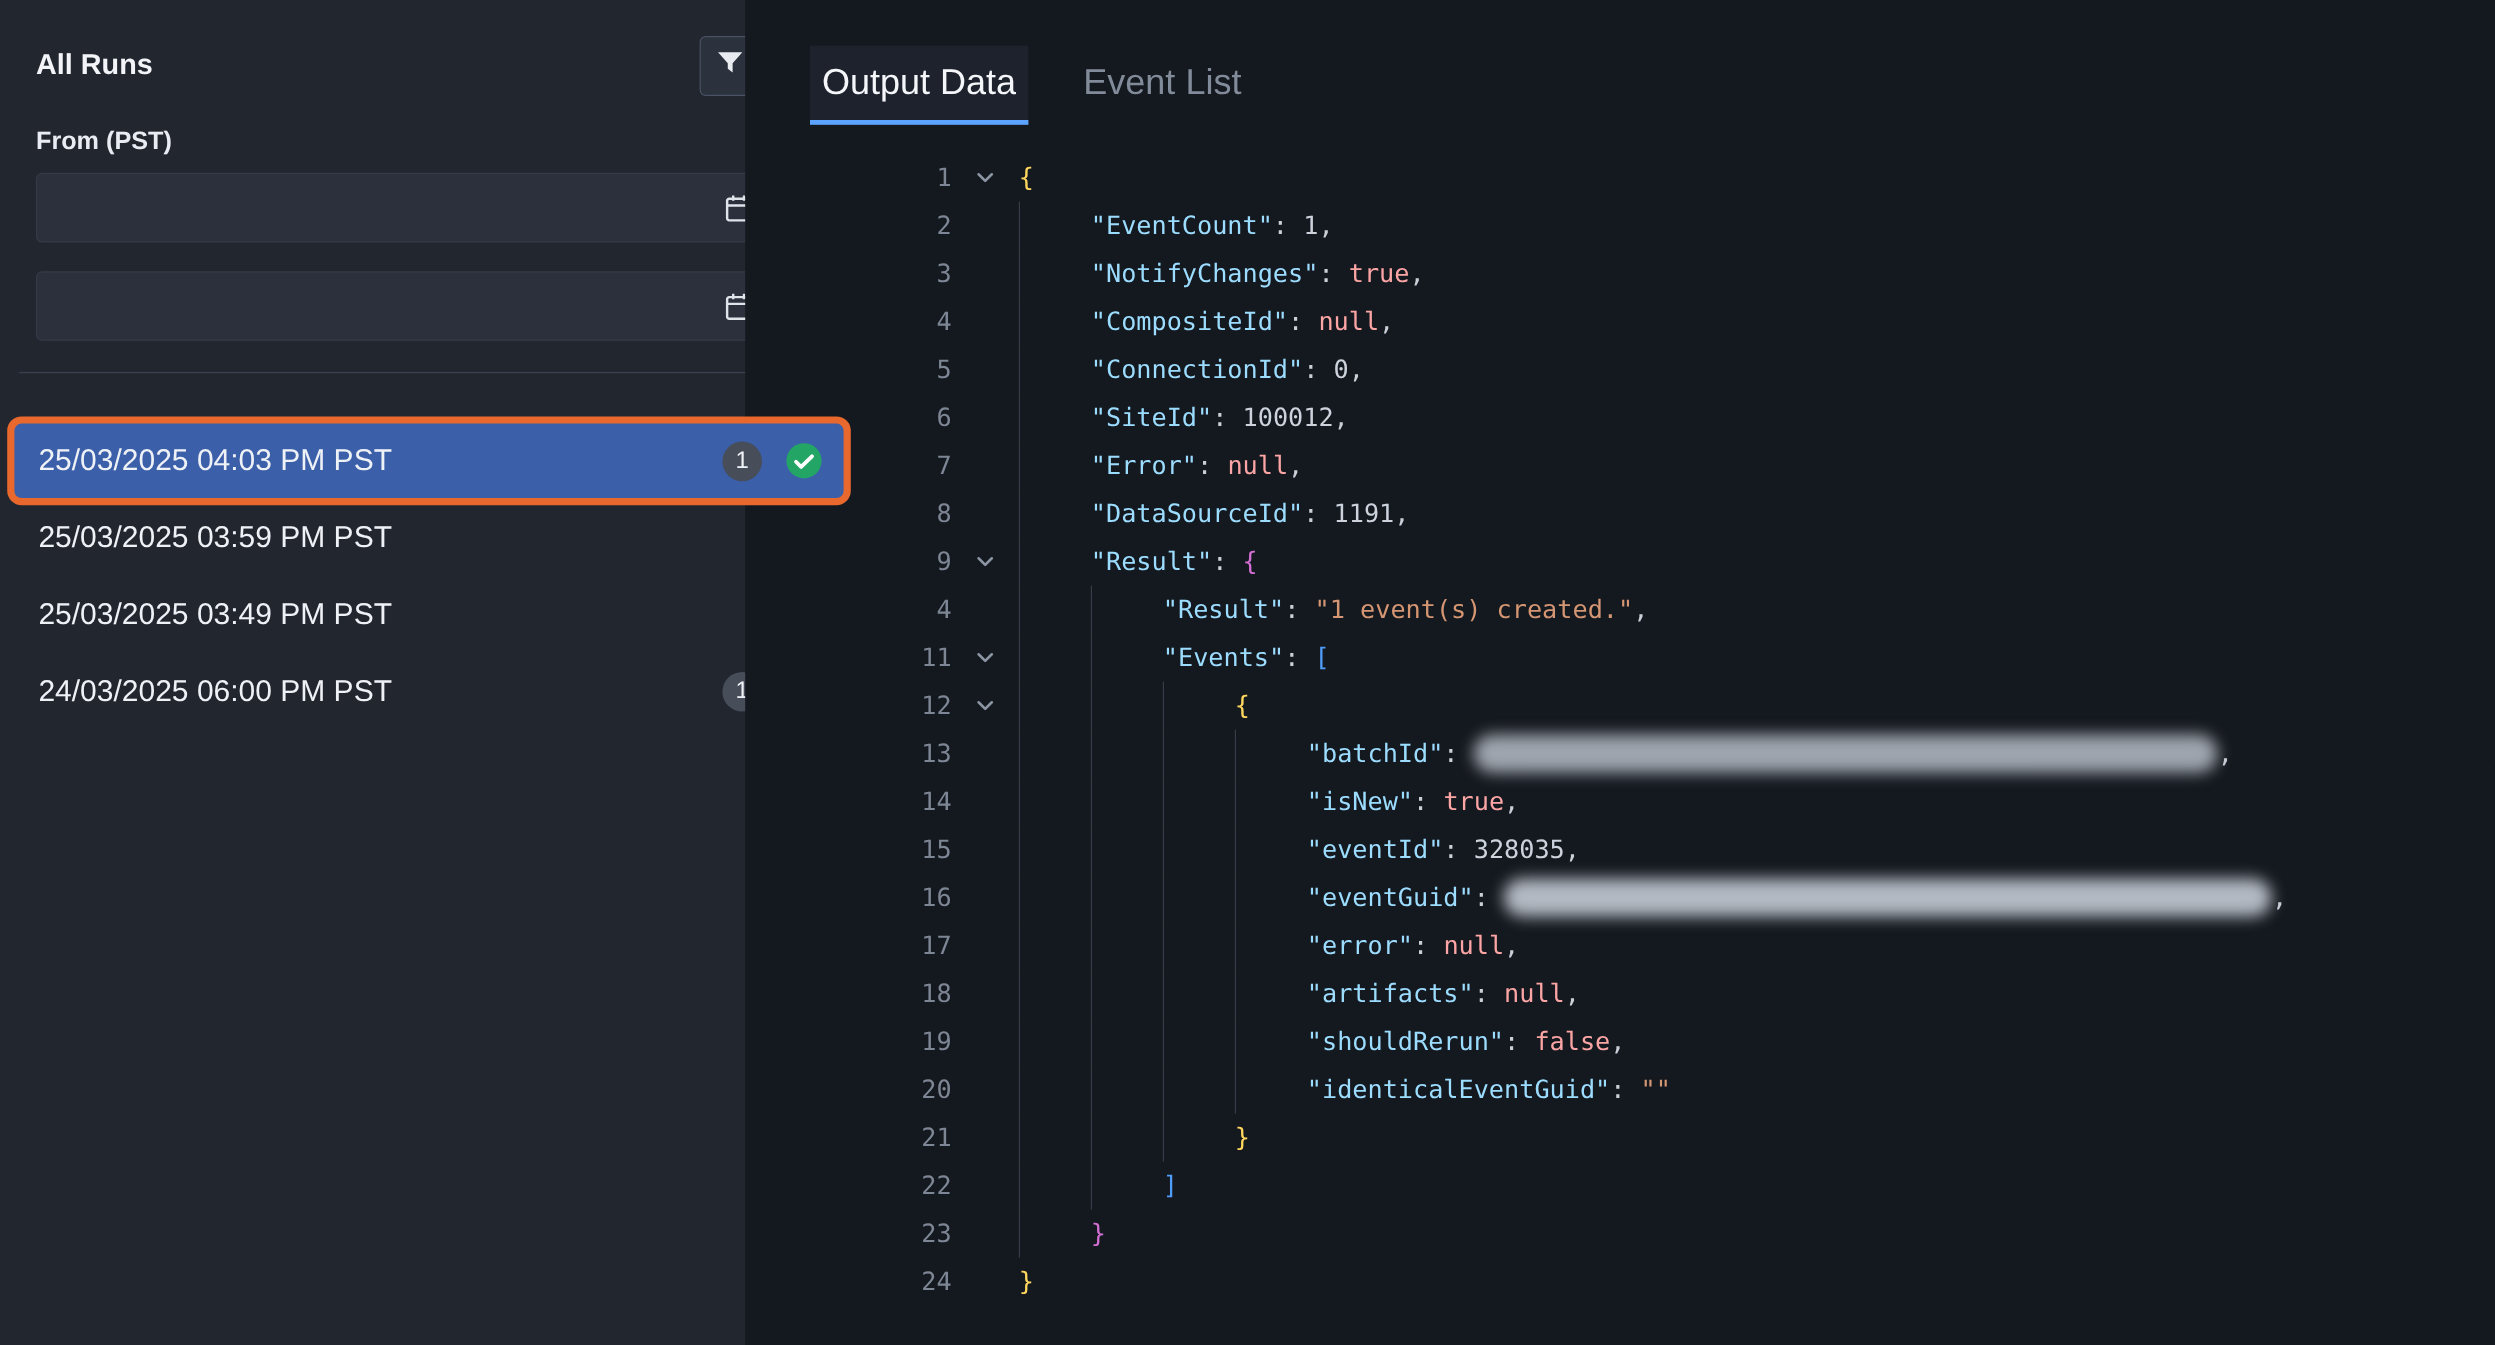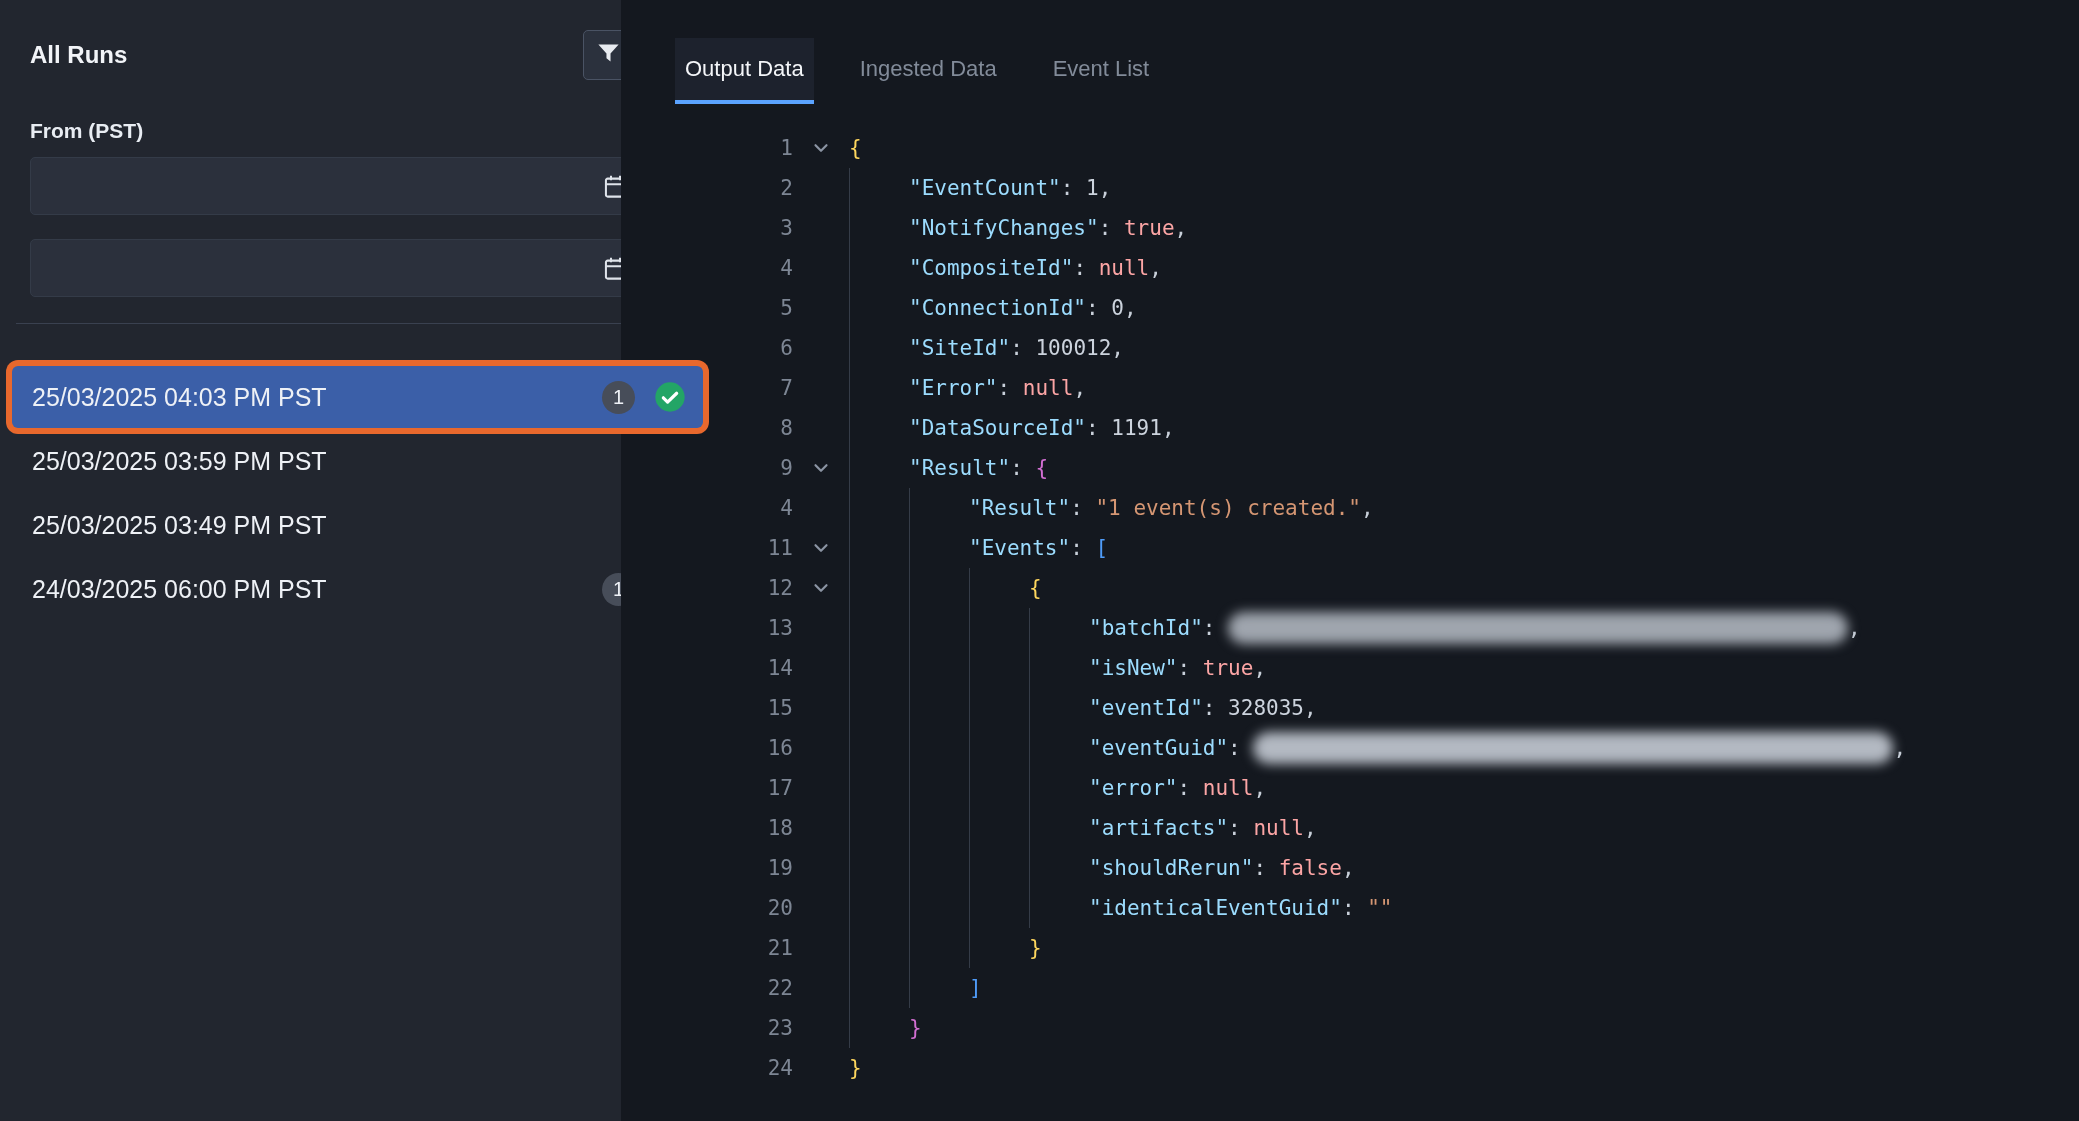--- a/index.html
+++ b/index.html
@@ -20,21 +20,21 @@
   }
   .sb-header { display: flex; align-items: center; padding: 30px 18px 18px 30px; }
   .sb-title { flex: 1; font-size: 24px; font-weight: bold; color: #f2f4f8; }
   .icon-btn {
     width: 50px; height: 50px; border-radius: 5px;
     background: #2b313d; border: 1px solid #4a5364;
     display: flex; align-items: center; justify-content: center;
     margin-left: 14px; cursor: pointer;
   }
   .filter-group { padding: 0 18px 0 30px; }
-  .flabel { font-size: 21px; font-weight: bold; color: #e9edf3; margin: 21px 0 14px; }
+  .flabel { font-size: 21px; font-weight: bold; color: #e9edf3; margin: 8px 0 14px; }
   .dt-input {
     position: relative; height: 58px;
     background: #2b303c; border: 1px solid #343b48; border-radius: 5px;
     margin-bottom: 24px;
   }
   .dt-input input {
     position: absolute; inset: 0; width: 100%;
     background: transparent; border: none; outline: none;
     color: #e8ebf0; font-size: 22px; font-family: inherit;
     padding: 0 120px 0 16px;
@@ -63,21 +63,21 @@
     display: flex; align-items: center; justify-content: center;
     margin-right: 18px; flex: none;
   }
   .status { width: 34px; height: 34px; display: flex; align-items: center; justify-content: center; flex: none; }
 
   
   .main { position: absolute; left: 621px; top: 0; right: 0; bottom: 0; background: #14181f; }
   .tabbar { display: flex; align-items: stretch; gap: 36px; padding-left: 54px; margin-top: 38px; height: 66px; }
   .tab {
     display: flex; align-items: center; padding: 0 10px;
-    font-size: 22px; color: #828b99; cursor: pointer;
+    font-size: 30px; color: #828b99; cursor: pointer;
     border-bottom: 4px solid transparent; white-space: nowrap;
   }
   .tab.active { color: #f4f6f9; background: #1d222d; border-bottom-color: #5ba3ff; }
 
   
   .jviewer {
     position: absolute; left: 0; top: 128px; right: 0; bottom: 0;
     font-family: "DejaVu Sans Mono", monospace; font-size: 21px;
     overflow: hidden;
   }
@@ -206,21 +206,20 @@
             <path d="M7 12.6l3.2 3.2L17 9.2" stroke="#fff" stroke-width="2.4" fill="none" stroke-linecap="round" stroke-linejoin="round"></path>
           </svg>
         </span>
       </div>
     </div>
 </div>
 
 <div class="main">
   <div class="tabbar">
     <div class="tab active">Output Data</div>
-    <div class="tab">Ingested Data</div>
     <div class="tab">Event List</div>
   </div>
 
   <div class="jviewer">
       <div class="jline"><span class="ln">1</span><span class="chev"><svg viewBox="0 0 16 16" width="22" height="22" fill="none" stroke="#8b94a3" stroke-width="1.6" stroke-linecap="round" stroke-linejoin="round">
             <path d="M4 6l4 4 4-4"></path>
           </svg></span><span class="code"><span class="tok b1">{</span></span></div>
       <div class="jline"><span class="ln">2</span><span class="chev"></span><span class="ig"></span><span class="code"><span class="tok key">"EventCount"</span><span class="tok punc">: </span><span class="tok num">1</span><span class="tok punc">,</span></span></div>
       <div class="jline"><span class="ln">3</span><span class="chev"></span><span class="ig"></span><span class="code"><span class="tok key">"NotifyChanges"</span><span class="tok punc">: </span><span class="tok kw">true</span><span class="tok punc">,</span></span></div>
       <div class="jline"><span class="ln">4</span><span class="chev"></span><span class="ig"></span><span class="code"><span class="tok key">"CompositeId"</span><span class="tok punc">: </span><span class="tok kw">null</span><span class="tok punc">,</span></span></div>

